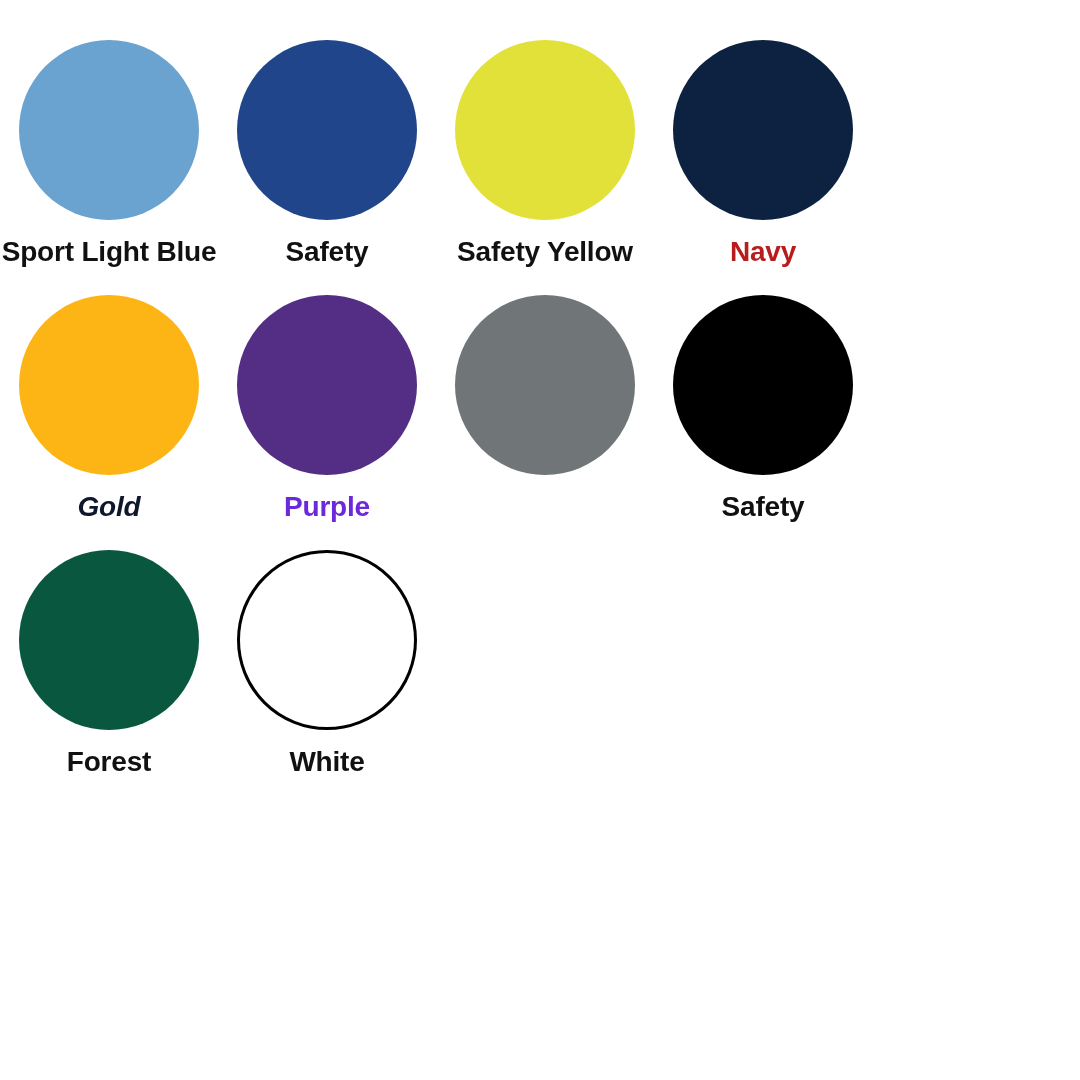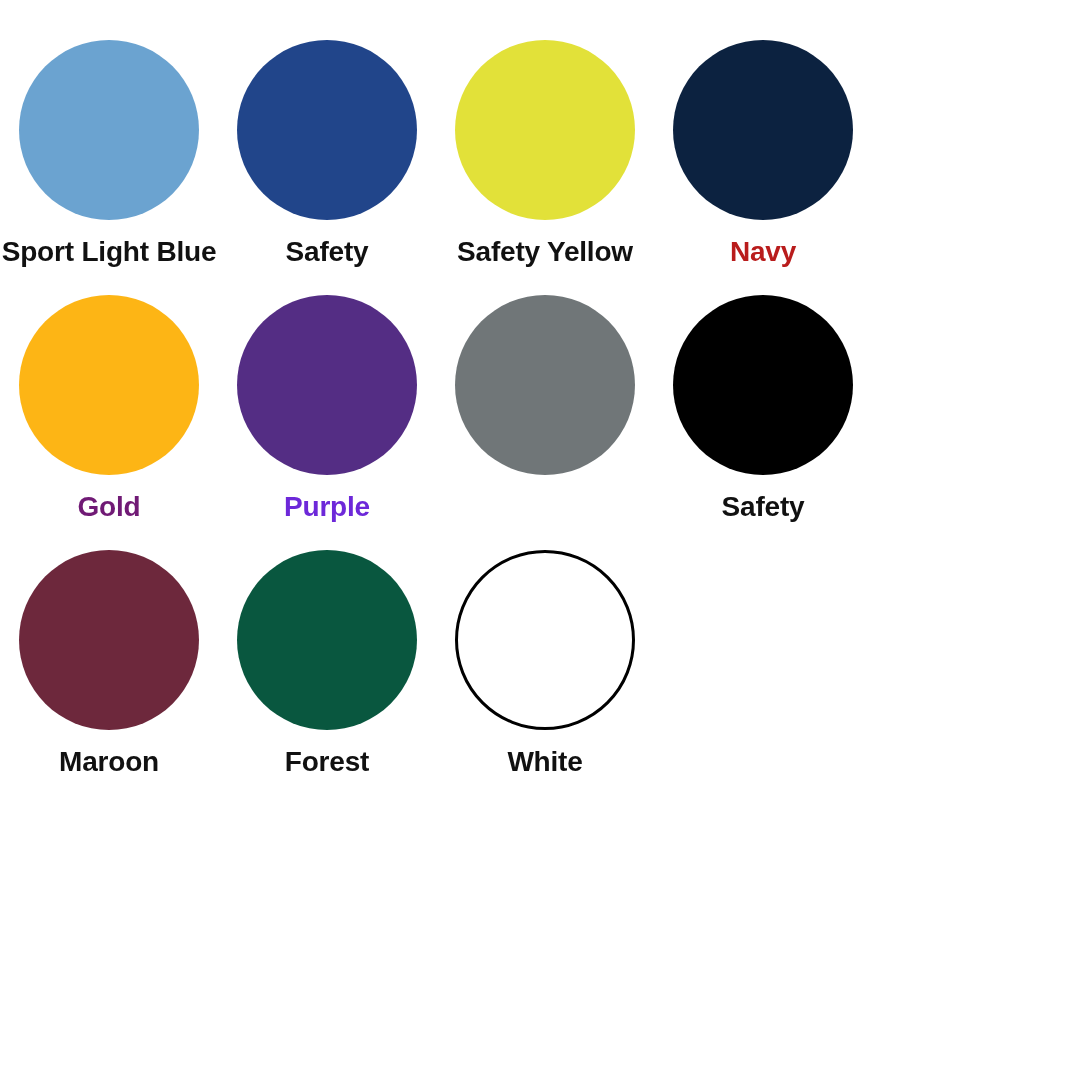--- a/index.html
+++ b/index.html
@@ -78,40 +78,36 @@
         <div class="swatch-label" style="color: rgb(17, 17, 17); text-align: center;">Safety Yellow</div>
       </div>
       <div class="swatch-cell">
         <div class="swatch-disc" style="background: rgb(12, 34, 64);"></div>
         <div class="swatch-label" style="color: #b91c1c;">Navy</div>
       </div>
     </div>
     <div class="swatch-row">
       <div class="swatch-cell">
         <div class="swatch-disc" style="background: rgb(253, 181, 21);"></div>
-        <div class="swatch-label" style="color: #701a75;">Gold</div>
+        <div class="swatch-label" style="color: #0f172a; font-style: italic;">Gold</div>
       </div>
       <div class="swatch-cell">
         <div class="swatch-disc" style="background: rgb(84, 45, 132);"></div>
         <div class="swatch-label" style="color: #6d28d9;">Purple</div>
       </div>
       <div class="swatch-cell">
         <div class="swatch-disc" style="background: rgb(112, 118, 120);"></div>
       </div>
       <div class="swatch-cell">
         <div class="swatch-disc" style="background: rgb(0, 0, 0);"></div>
         <div class="swatch-label" style="color: rgb(17, 17, 17);">Safety</div>
       </div>
     </div>
     <div class="swatch-row">
       <div class="swatch-cell">
-        <div class="swatch-disc" style="background: rgb(109, 40, 60);"></div>
-        <div class="swatch-label" style="color: rgb(17, 17, 17);">Maroon</div>
-      </div>
-      <div class="swatch-cell">
         <div class="swatch-disc" style="background: rgb(9, 87, 63);"></div>
         <div class="swatch-label" style="color: rgb(17, 17, 17);">Forest</div>
       </div>
       <div class="swatch-cell">
         <div class="swatch-disc outlined" style="background: rgb(255, 255, 255); border-color: rgb(0, 0, 0);"></div>
         <div class="swatch-label" style="color: rgb(17, 17, 17);">White</div>
       </div>
     </div>
   </div>
 

